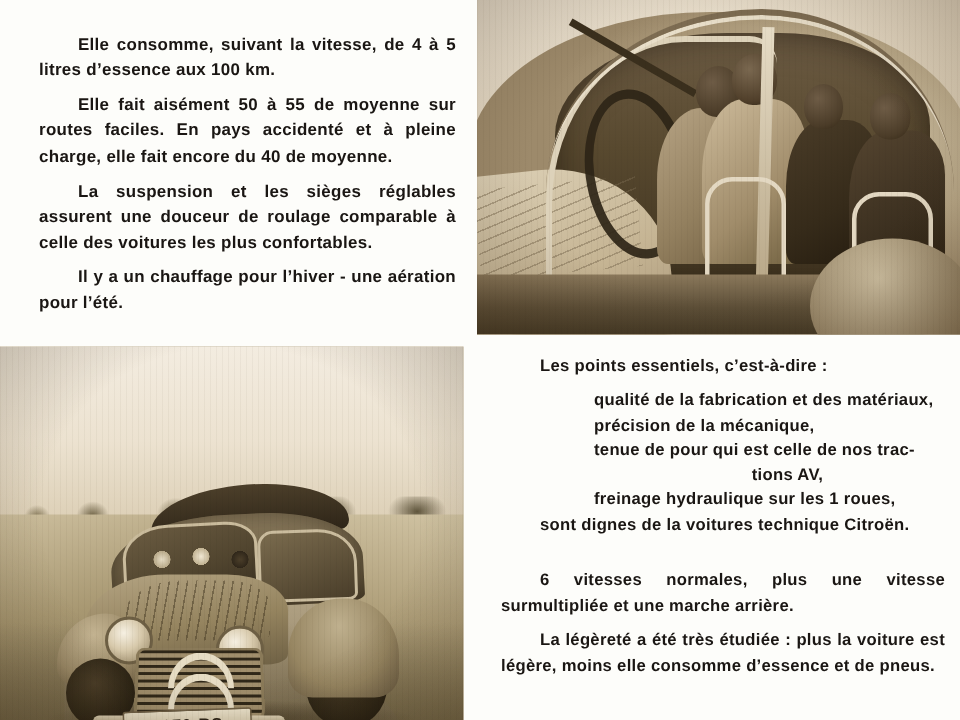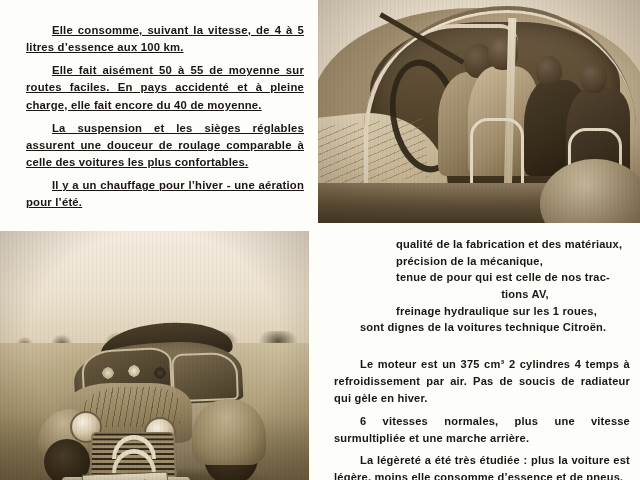--- a/index.html
+++ b/index.html
@@ -29,21 +29,20 @@
     text-indent: 26px;
     line-height: 1.52;
   }
   .textblock p:last-child { margin-bottom: 0; }
 
   #text-top-left {
     left: 26px;
     top: 22px;
     width: 278px;
     font-size: 11.3px;
-    text-decoration: underline;
   }
 
   #text-bottom-right {
     left: 334px;
     top: 236px;
     width: 296px;
     font-size: 11.1px;
   }
 
   
@@ -480,27 +479,27 @@
       <div class="chevrons"></div>
       <div class="bumper"></div>
       <div class="plate">4670-RS</div>
     </div>
 
     <div class="grain2"></div>
     <div class="vignette2"></div>
   </div>
 
   <div class="textblock" id="text-bottom-right">
+    <p class="list-intro">Les points essentiels, c’est-à-dire :</p>
     <ul class="list-items">
       <li>qualité de la fabrication et des matériaux,</li>
       <li>précision de la mécanique,</li>
       <li>tenue de pour qui est celle de nos trac-</li>
       <li class="cont">tions AV,</li>
       <li>freinage hydraulique sur les 1 roues,</li>
     </ul>
     <p class="list-outro">sont dignes de la voitures technique Citroën.</p>
     <div class="group-gap"></div>
-    <p>Le moteur est un 375 cm³ 2 cylindres 4 temps à refroidissement par air. Pas de soucis de radiateur qui gèle en hiver.</p>
     <p>6 vitesses normales, plus une vitesse surmultipliée et une marche arrière.</p>
     <p>La légèreté a été très étudiée : plus la voiture est légère, moins elle consomme d’essence et de pneus.</p>
   </div>
 
 </div>
 
 </body></html>

